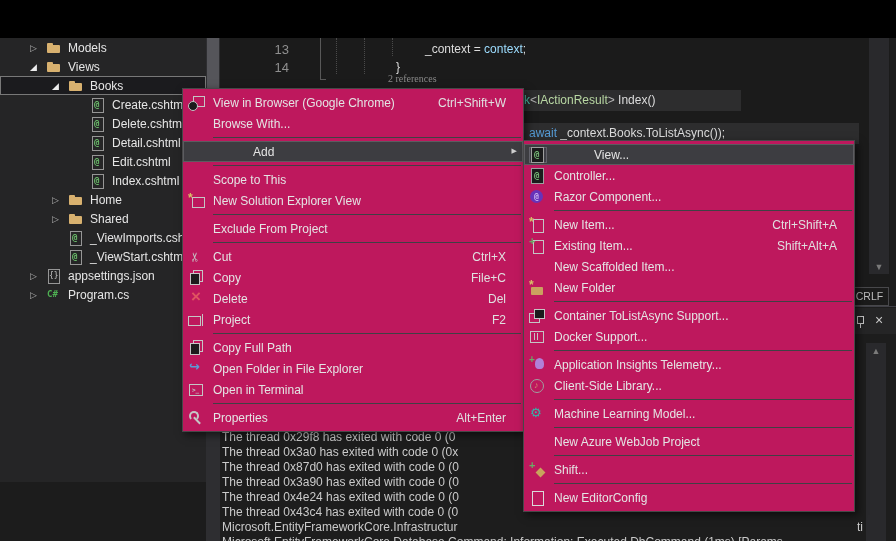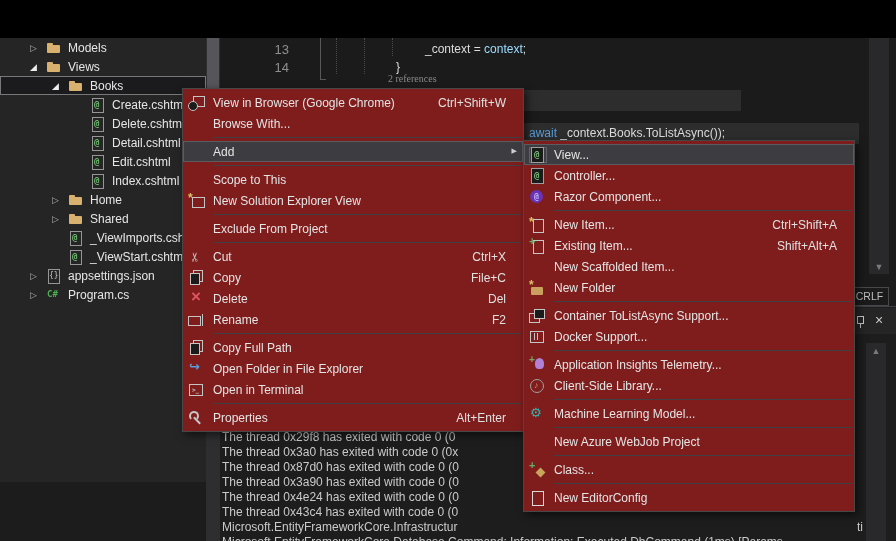--- a/index.html
+++ b/index.html
@@ -55,25 +55,25 @@
   .pin-btn{position:absolute;left:634px;top:7px;width:12px;height:14px;}
   .pin-btn::before{content:"";position:absolute;left:3px;top:1px;width:5px;height:6px;border:1px solid #C8C8C8;}
   .pin-btn::after{content:"";position:absolute;left:6px;top:8px;width:1px;height:5px;background:#C8C8C8;}
   .close-btn{position:absolute;left:652px;top:4px;width:14px;height:16px;color:#C8C8C8;font-size:14px;line-height:16px;text-align:center;}
   .out-text{position:absolute;left:2px;top:123px;width:672px;overflow:hidden;}
   .out-line{height:15px;line-height:15px;font-size:12px;color:#CACACA;white-space:nowrap;}
   .out-tail{position:absolute;left:637px;top:213px;font-size:12px;color:#CACACA;}
   .out-scroll{position:absolute;left:646px;top:36px;width:20px;height:199px;background:#29292C;}
 
   
-  .menu{position:absolute;background:#7f1d1d;border:1px solid #474748;box-shadow:3px 3px 8px rgba(0,0,0,.55);padding:3px 0;z-index:40;}
+  .menu{position:absolute;background:#be185d;border:1px solid #474748;box-shadow:3px 3px 8px rgba(0,0,0,.55);padding:3px 0;z-index:40;}
   .ctx{left:182px;top:88px;width:340px;}
   .sub{left:523px;top:140px;width:330px;z-index:41;}
   .mrow{position:relative;height:21px;display:flex;align-items:center;padding:0 5px;}
-  .mrow.hl{background:#3D3D41;outline:1px solid #5C5C60;outline-offset:-1px;}
+  .mrow.hl{background:#3D3D41;outline:1px solid #5C5C60;outline-offset:-1px;gap:40px;}
   .mlabel{font-size:12px;color:#E4E4E4;white-space:nowrap;}
   .mshort{margin-left:auto;padding-right:12px;font-size:12px;color:#E0E0E0;white-space:nowrap;}
   .marrow{position:absolute;right:6px;top:6px;font-size:7px;color:#CFCFCF;}
   .marrow::before{content:"▶";}
   .msep{height:1px;background:#404044;margin:3px 2px 3px 30px;}
   .micon{position:relative;width:18px;height:16px;margin-right:7px;flex:none;}
   .micon.iconsel{box-shadow:inset 0 0 0 1px #62626A;background:#3E3E45;}
 
   
   .ic-viewbrowser::before{content:"";position:absolute;right:1px;top:1px;width:10px;height:9px;border:1px solid #C5C5C5;}
@@ -129,20 +129,21 @@
     <div class="outline-tick"></div>
     <div class="guide" style="left:116px;height:36px"></div>
     <div class="guide" style="left:144px;height:36px"></div>
     <div class="guide" style="left:172px;height:18px"></div>
 
     <div class="codeline mono" style="left:205px;top:4px"><span>_context</span><span> = </span><span class="tok-param">context</span><span>;</span></div>
     <div class="codeline mono" style="left:176px;top:22px">}</div>
     <div class="codelens" style="left:168px;top:35px">2 references</div>
 
     <div class="hlbox" style="left:299px;top:52px;width:222px;height:21px"></div>
+    <div class="codeline mono" style="left:304px;top:55px"><span class="tok-type">k</span><span class="tok-punct">&lt;</span><span class="tok-iface">IActionResult</span><span class="tok-punct">&gt;</span><span> Index()</span></div>
 
     <div class="hlbox" style="left:299px;top:85px;width:340px;height:21px"></div>
     <div class="codeline mono" style="left:309px;top:88px"><span class="tok-kw">await</span><span> _context.Books.ToListAsync());</span></div>
 
     <div class="ed-scroll">
       <div class="sb-arrow" style="bottom:1px">▼</div>
     </div>
     <div class="crlf">CRLF</div>
   </div>
 
@@ -284,21 +285,21 @@
         <span class="mlabel">Copy</span>
         <span class="mshort">File+C</span>
       </div>
     <div class="mrow">
         <span class="micon ic-delete"></span>
         <span class="mlabel">Delete</span>
         <span class="mshort">Del</span>
       </div>
     <div class="mrow">
         <span class="micon ic-rename"></span>
-        <span class="mlabel">Rename</span>
+        <span class="mlabel">Project</span>
         <span class="mshort">F2</span>
       </div>
     <div class="msep"></div>
     <div class="mrow">
         <span class="micon ic-copy"></span>
         <span class="mlabel">Copy Full Path</span>
       </div>
     <div class="mrow">
         <span class="micon ic-openfolder"></span>
         <span class="mlabel">Open Folder in File Explorer</span>
@@ -371,21 +372,21 @@
         <span class="mlabel">Machine Learning Model...</span>
       </div>
     <div class="msep"></div>
     <div class="mrow">
         <span class="micon"></span>
         <span class="mlabel">New Azure WebJob Project</span>
       </div>
     <div class="msep"></div>
     <div class="mrow">
         <span class="micon ic-class"></span>
-        <span class="mlabel">Class...</span>
+        <span class="mlabel">Shift...</span>
       </div>
     <div class="msep"></div>
     <div class="mrow">
         <span class="micon ic-editorconfig"></span>
         <span class="mlabel">New EditorConfig</span>
       </div>
   </div>
 
 </div>
 

